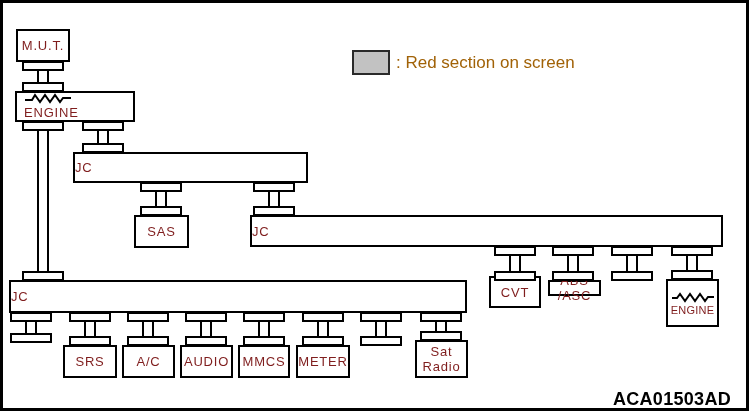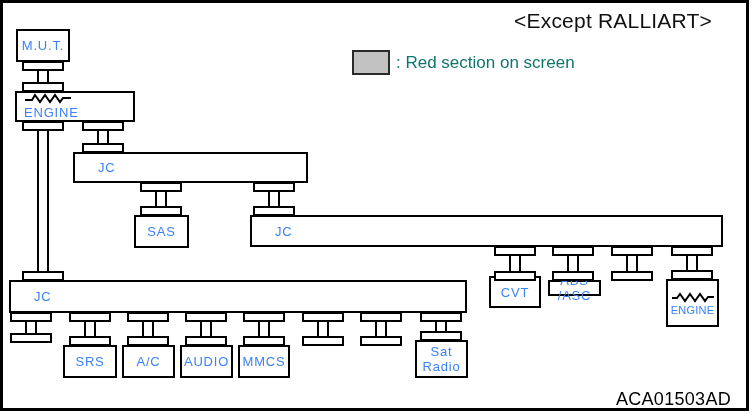--- a/index.html
+++ b/index.html
@@ -12,31 +12,31 @@
     box-sizing:border-box;border:3px solid #000;background:transparent;
   }
   .title{
     position:absolute;top:9px;right:40px;font-size:21px;letter-spacing:0.2px;color:#111;
   }
   .legend-swatch{
     position:absolute;left:352px;top:50px;width:38px;height:25px;
     box-sizing:border-box;border:2px solid #2a2a2a;
   }
   .legend-label{
-    position:absolute;left:396px;top:51px;height:24px;line-height:24px;font-size:17px;color:#0f766e;
+    position:absolute;left:396px;top:51px;height:24px;line-height:24px;font-size:17px;color:#a16207;
   }
   .figure-code{
-    position:absolute;top:389px;right:21px;font-size:18px;font-weight:normal;letter-spacing:0.3px;
+    position:absolute;top:389px;right:21px;font-size:18px;font-weight:bold;letter-spacing:0.3px;
   }
   .box{
     position:absolute;box-sizing:border-box;border:2.5px solid #000;background:#fff;
     display:flex;flex-direction:column;align-items:center;justify-content:center;
-    font-size:13px;line-height:15px;letter-spacing:0.8px;color:#3b82f6;
-  }
-  .bar{flex-direction:row;justify-content:flex-start;padding-left:23px;}
+    font-size:13px;line-height:15px;letter-spacing:0.8px;color:#7f1d1d;
+  }
+  .bar{flex-direction:row;justify-content:flex-start;}
   .etacs{align-items:flex-start;padding-left:7px;justify-content:center;}
   .etacs .zig{margin-bottom:1px;}
   .fast{font-size:12px;letter-spacing:0.2px;line-height:14px;}
   .engine-box{font-size:11px;letter-spacing:0.2px;line-height:12px;padding-top:2px;}
   .engine-box .zig{margin-bottom:1px;}
   .two-line{line-height:15px;}
   .connector{position:absolute;}
   .c-rect{
     position:absolute;left:0;width:100%;height:10px;box-sizing:border-box;
     border:2.5px solid #000;background:#fff;
@@ -47,21 +47,20 @@
   }
   .zig{display:block;}
 </style>
 </head>
 <body>
 
 <div id="stage">
 
   <div class="frame"></div>
 
-  <div class="title">&lt;Except RALLIART&gt;</div>
 
   <div class="legend-swatch" style="background: rgb(194, 194, 194);"></div>
   <div class="legend-label">: Red section on screen</div>
 
   <div class="box" style="left:16px;top:29px;width:54px;height:33px;">
     <span>M.U.T.</span>
   </div>
 
   <div class="box etacs" style="left:15px;top:91px;width:120px;height:31px;">
     <svg class="zig" width="48" height="11" viewBox="0 0 48 11">
@@ -113,20 +112,23 @@
   </div>
 
   <div class="box" style="left:238px;top:345px;width:52px;height:33px;">
     <span>MMCS</span>
   </div>
 
   <div class="box" style="left:180px;top:345px;width:53px;height:33px;">
     <span>AUDIO</span>
   </div>
 
+  <div class="box" style="left:296px;top:345px;width:54px;height:33px;">
+    <span>METER</span>
+  </div>
 
 
   <div class="box two-line" style="left:415px;top:340px;width:53px;height:38px;">
     <span>Sat</span>
     <span>Radio</span>
   </div>
 
   <div class="figure-code">ACA01503AD</div>
 
 <div class="connector" style="left: 22px; top: 61px; width: 42px; height: 31px;">

